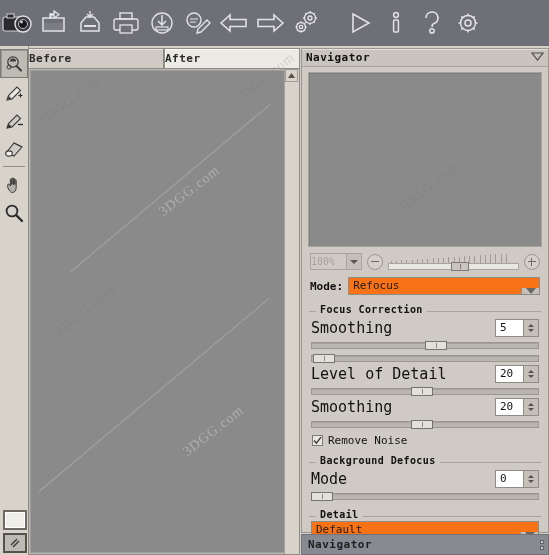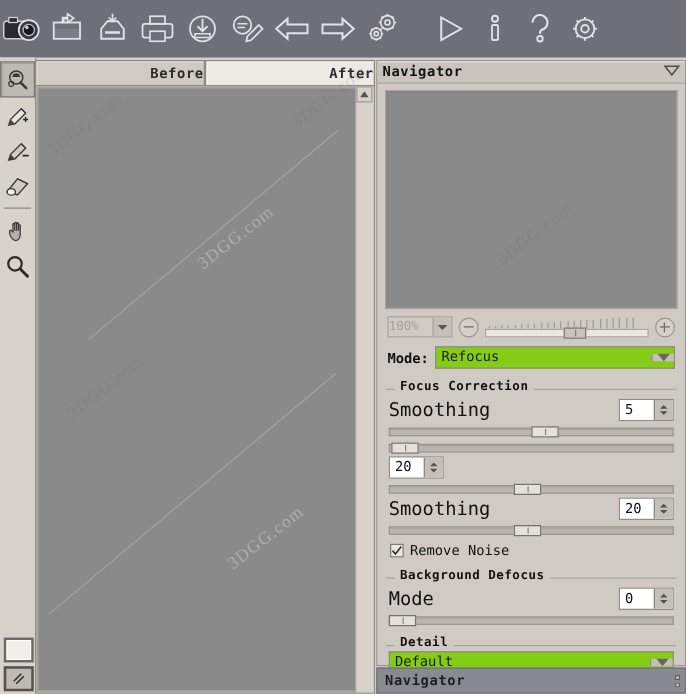--- a/index.html
+++ b/index.html
@@ -51,21 +51,21 @@
     width:20px;height:16px;border:2px solid #55524e;background:#bdbab3;
     display:flex;align-items:center;justify-content:center;font-size:10px;color:#333;
   }
 
   
   .tabs{
     position:absolute;left:28px;top:48px;width:272px;height:20px;
     display:flex;
   }
   .tab{
-    flex:1 1 50%;height:20px;line-height:19px;text-align:right;
+    flex:1 1 50%;height:20px;line-height:19px;text-align:left;
     font-weight:bold;font-size:11px;letter-spacing:.5px;
     background:#cfcbc4;
     border:1px solid #8d8a84;
     border-bottom:1px solid #8d8a84;
     color:#2b2b2b;
     box-shadow:inset 1px 1px 0 #e8e5e0;
   }
   .tab.active{
     background:#eceae5;
     border-bottom:1px solid #eceae5;
@@ -144,22 +144,22 @@
     position:absolute;top:8px;width:18px;height:9px;background:#c9c5be;
     border:1px solid #7e7a74;box-sizing:border-box;
   }
   .zknob i{position:absolute;left:8px;top:1px;width:1px;bottom:1px;background:#7e7a74;}
 
   .moderow{
     display:flex;align-items:center;gap:5px;padding:2px 8px 6px 8px;
   }
   .moderow .lbl{font-weight:bold;font-size:11px;}
   .combo{
-    flex:1;height:18px;display:flex;align-items:center;
-    border:1px solid #8f8b85;background:#84cc16;box-sizing:border-box;
+    flex:1;height:18px;display:flex;align-items:flex-end;
+    border:1px solid #8f8b85;background:#f97316;box-sizing:border-box;
   }
   .combo .val{flex:1;line-height:16px;padding-left:4px;font-size:11px;color:#1a1a1a;}
   .combo .drop{
     width:17px;background:#c4c0b9;border-left:1px solid #8f8b85;
     display:flex;align-items:center;justify-content:center;
   }
   .caret{width:0;height:0;border-left:4px solid transparent;border-right:4px solid transparent;border-top:4px solid #5a5752;}
   .caret.big{border-left:5px solid transparent;border-right:5px solid transparent;border-top:6px solid #6a6762;}
 
   .group{margin:1px 7px 0 7px;position:relative;padding-top:9px;}
@@ -519,20 +519,21 @@
         </div>
 
         <div class="srow">
           <div class="strack"></div>
           <div class="sknob" style="left:1%;">
               <i></i>
             </div>
         </div>
 
         <div class="fieldrow">
+          <span class="name">Level of Detail</span>
           <div class="spin">
             <div class="sv">20</div>
             <div class="sb">
                 <i class="up"></i>
                 <i class="dn"></i>
               </div>
           </div>
         </div>
         <div class="srow">
           <div class="strack"></div>

